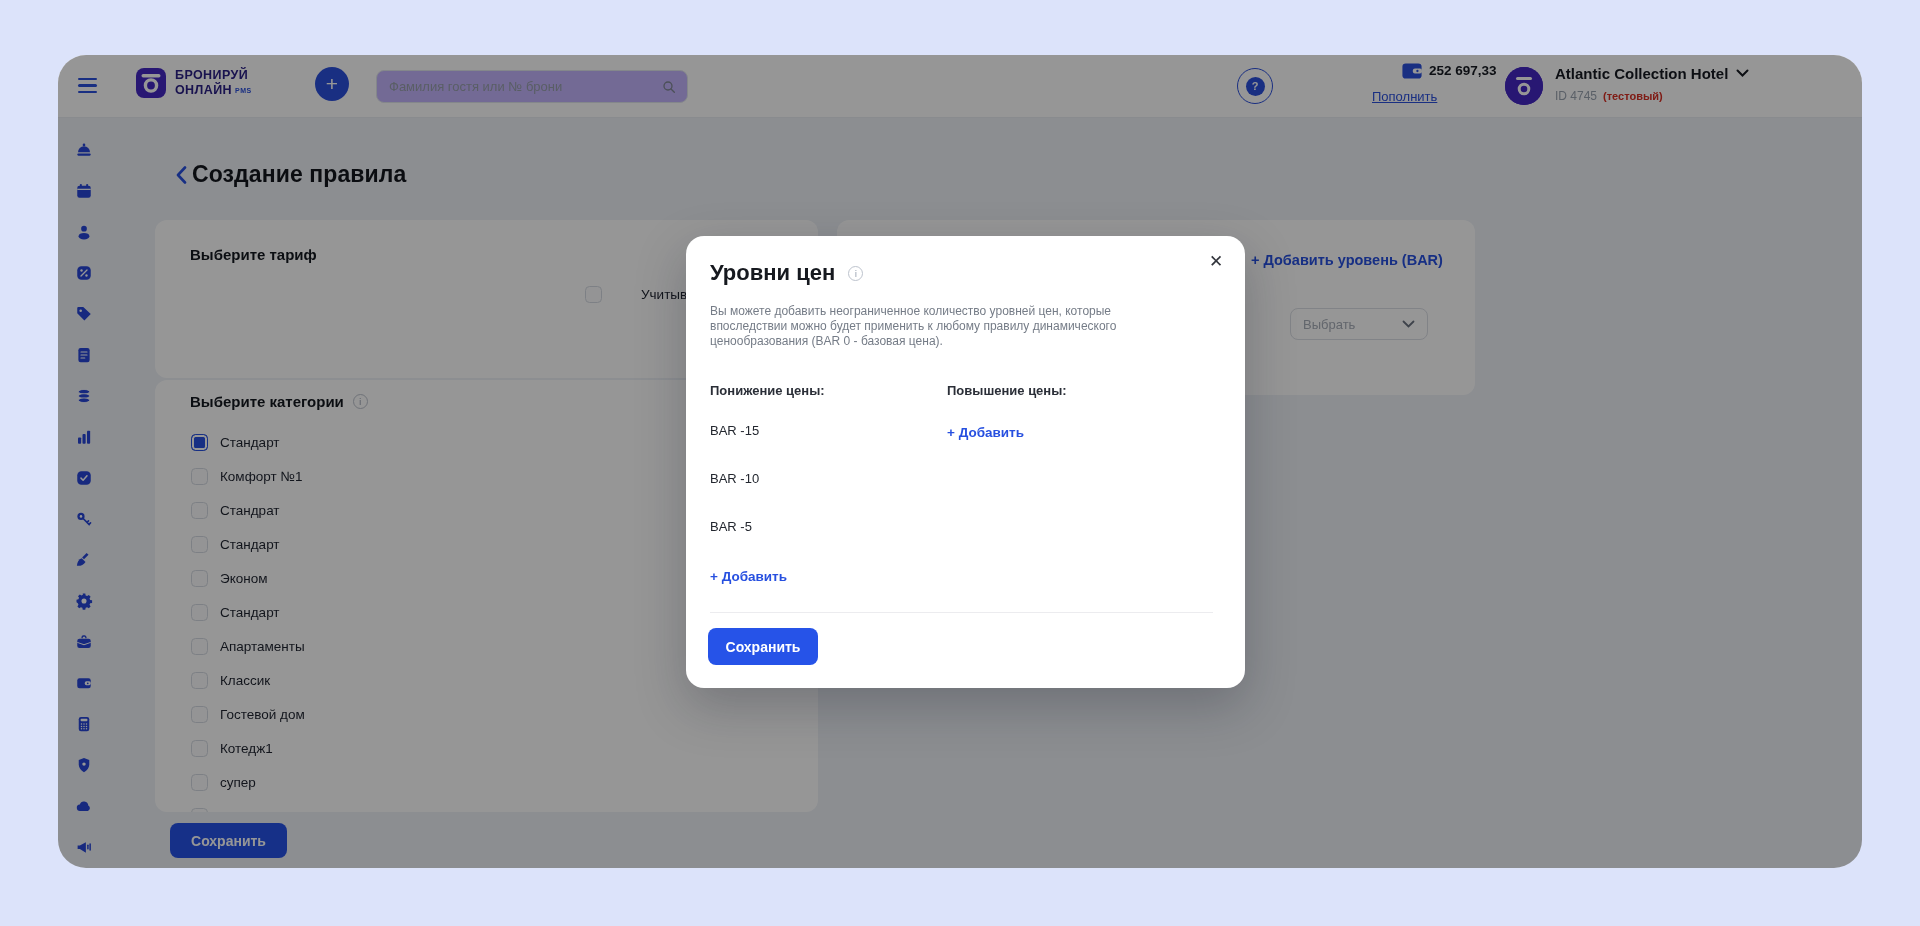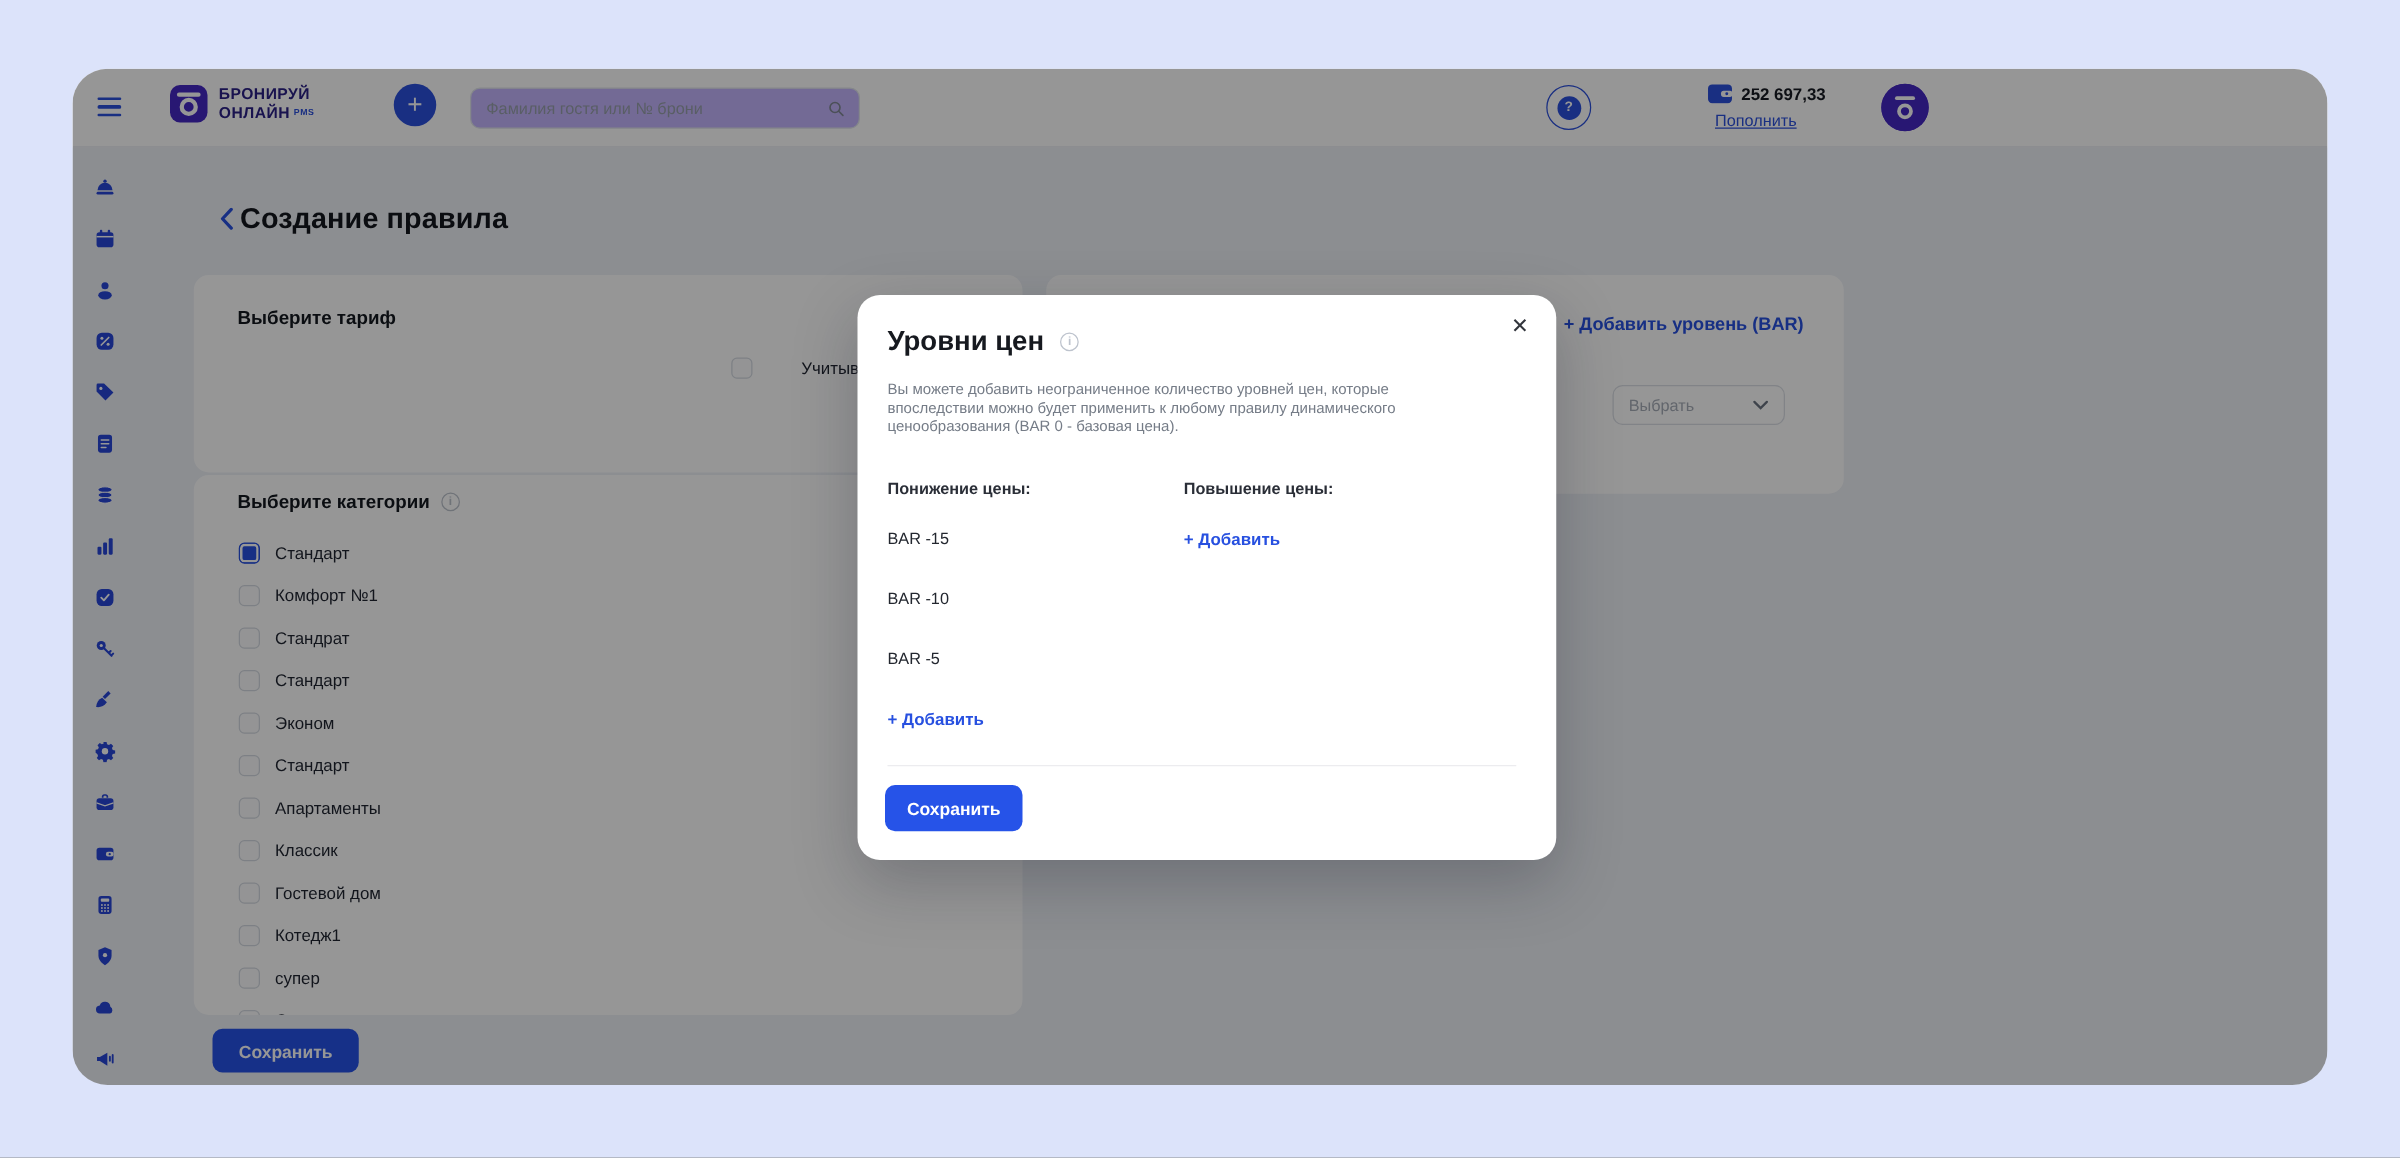--- a/index.html
+++ b/index.html
@@ -47,21 +47,21 @@
   .help-btn {
     position:absolute; left:1179px; top:13px; width:36px; height:36px; border-radius:50%;
     border:1.4px solid #2c50dd; background:transparent; cursor:pointer;
     display:flex; align-items:center; justify-content:center;
   }
   .help-inner {
     width:19px; height:19px; border-radius:50%; background:#2c50dd; color:#fff;
     font-size:11px; font-weight:700; line-height:19px; text-align:center;
   }
   .balance-block { position:absolute; left:1308px; top:8px; }
-  .balance-row { display:flex; align-items:flex-end; gap:7px; height:20px; }
+  .balance-row { display:flex; align-items:flex-start; gap:7px; height:20px;margin-left:36px; }
   .balance-amount { font-size:13.5px; font-weight:700; color:#171b22; }
   .topup-link { display:inline-block; margin:6px 0 0 6px; font-size:13px; color:#2c50dd; text-decoration:underline; cursor:pointer; }
   .avatar { position:absolute; left:1447px; top:12px; width:38px; height:38px; border-radius:50%; background:#4527c4; }
   .hotel-block { position:absolute; left:1497px; top:8px; cursor:pointer; }
   .hotel-row { display:flex; align-items:center; gap:8px; height:20px; }
   .hotel-name { font-size:15px; font-weight:700; color:#171b22; }
   .hotel-sub { margin-top:6px; display:flex; align-items:center; gap:6px; }
   .hotel-id { font-size:12px; color:#9aa3b0; }
   .hotel-badge { font-size:11px; font-weight:700; color:#d93025; }
   
@@ -201,20 +201,34 @@
     </div>
 
     <div class="avatar">
       <svg viewBox="0 0 38 38">
           <rect width="38" height="38" rx="19" fill="#4527c4"></rect>
           <rect x="11" y="10" width="16" height="3" rx="1.5" fill="#fff"></rect>
           <circle cx="19" cy="22" r="4.8" fill="none" stroke="#fff" stroke-width="3"></circle>
         </svg>
     </div>
 
+    <div class="hotel-block">
+      <div class="hotel-row">
+        <span class="hotel-name">Atlantic Collection Hotel</span>
+        <span>
+          <svg width="13" height="8" viewBox="0 0 13 8" fill="none" stroke="#171b22" stroke-width="2" stroke-linecap="round">
+              <path d="M1.5 1.5l5 5 5-5"></path>
+            </svg>
+        </span>
+      </div>
+      <div class="hotel-sub">
+        <span class="hotel-id">ID 4745</span>
+        <span class="hotel-badge">(тестовый)</span>
+      </div>
+    </div>
   </div>
 
   <nav class="sidebar">
     <div class="side-icons">
       <span class="side-icon">
           <svg viewBox="0 0 24 24" fill="#2746d8">
             <path d="M4 15a8 8 0 0 1 16 0z"></path>
             <rect x="3" y="16.5" width="18" height="3" rx="1.5"></rect>
             <circle cx="12" cy="5.2" r="1.8"></circle>
           </svg>

